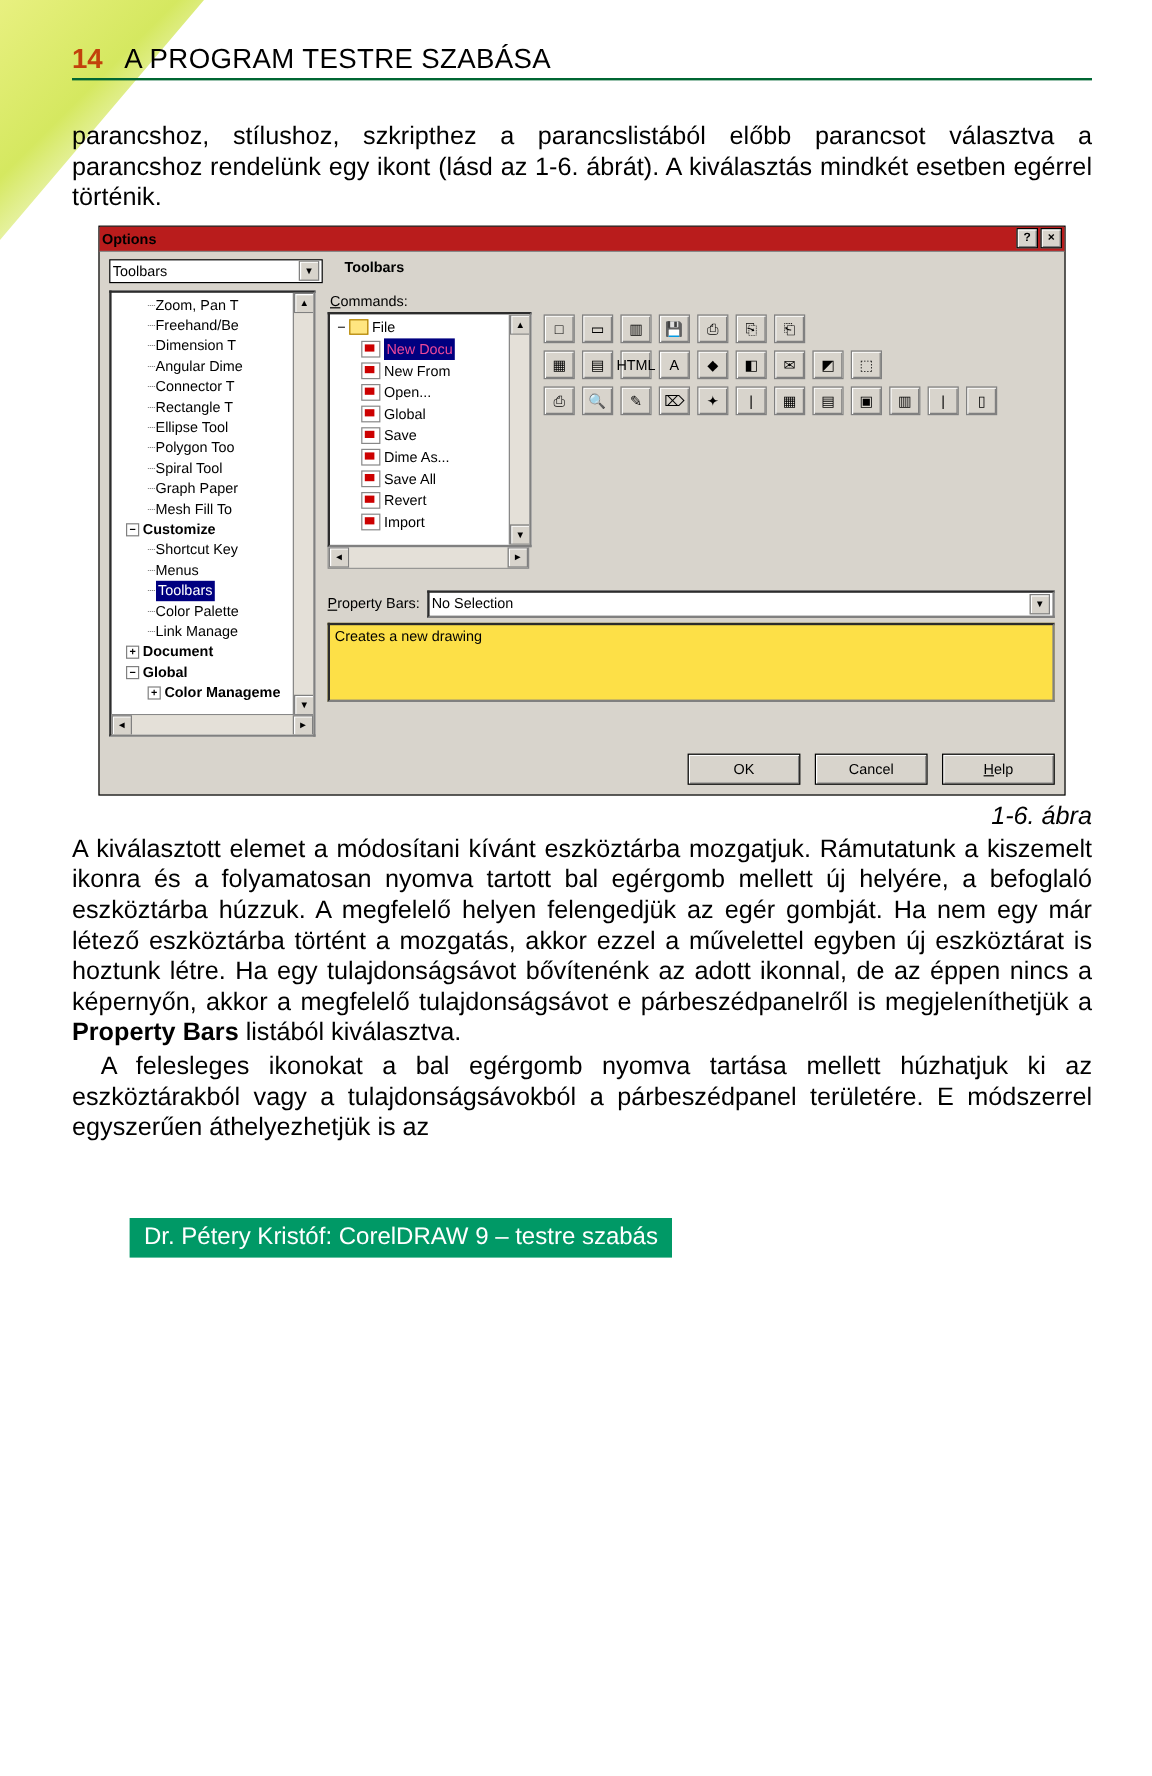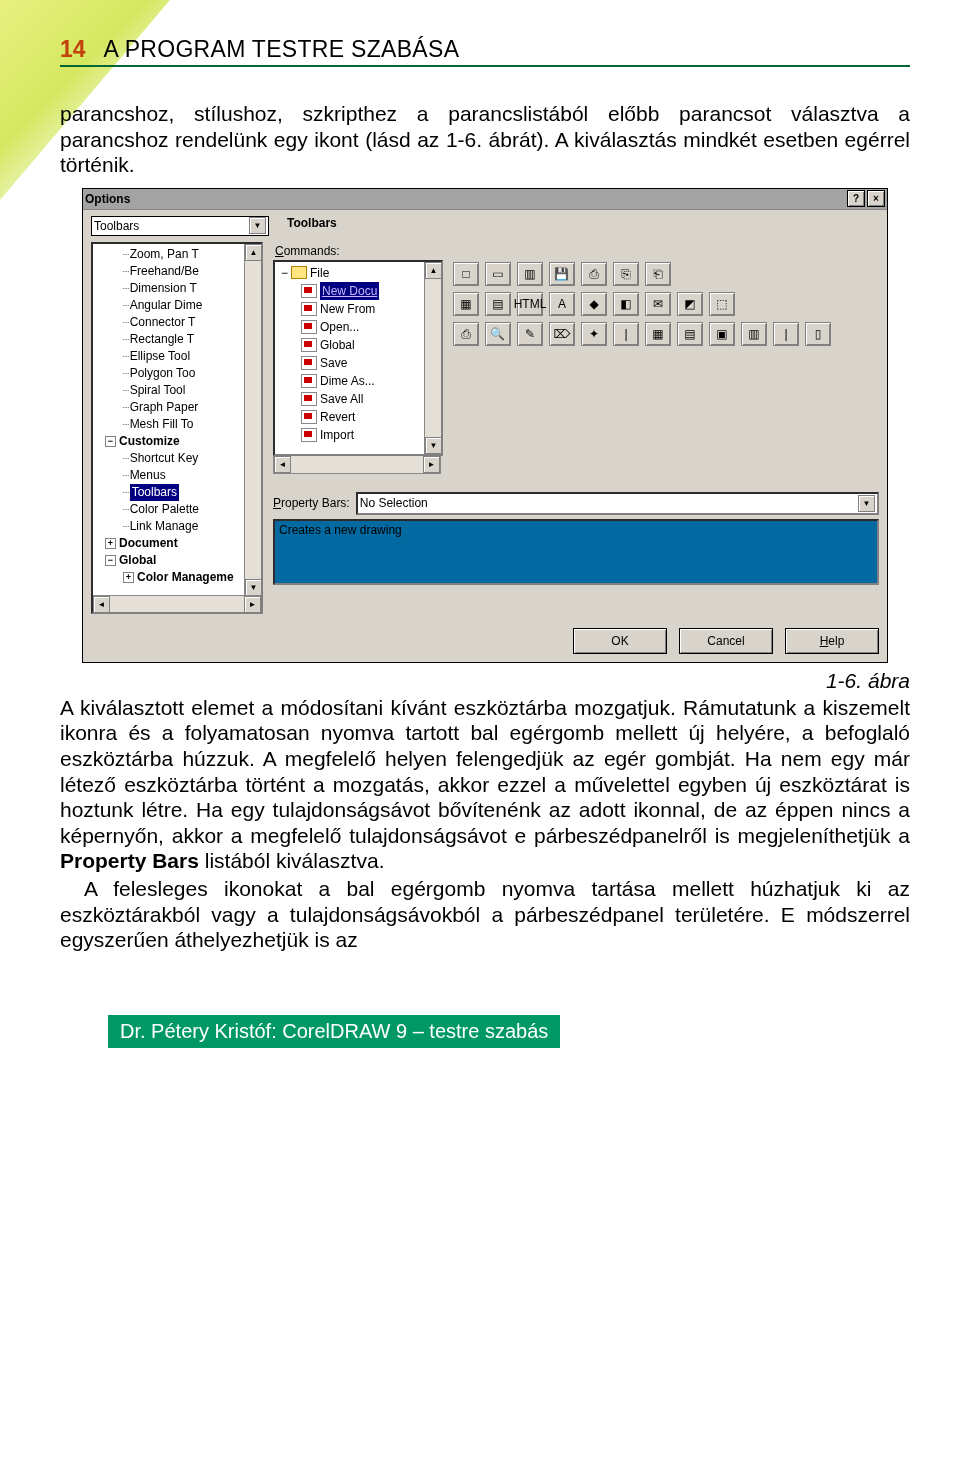--- a/index.html
+++ b/index.html
@@ -61,21 +61,21 @@
   .shot {
     margin: 10px auto 2px auto;
     width: 804px;
     background: #d8d4cc;
     border: 1px solid #000;
     font-family: Tahoma, "MS Sans Serif", sans-serif;
     font-size: 12px;
     color: #000;
   }
   .shot .titlebar {
-    background: #a3a3a3;
+    background: #b91c1c;
     height: 18px;
     display: flex;
     align-items: center;
     border-bottom: 1px solid #888;
     padding: 1px 2px;
     font-weight: bold;
   }
   .titlebar .spacer { flex: 1; }
   .winbtn {
     width: 16px; height: 15px;
@@ -192,21 +192,21 @@
   }
   .cicon {
     width: 14px; height: 12px;
     border: 1px solid #888; background: #fff;
     display: inline-block; position: relative;
   }
   .cicon::after {
     content:""; position:absolute; left:2px; top:2px; width:8px; height:6px;
     background: linear-gradient(#c00,#c00);
   }
-  .cmdtree .sel { background:#000080; color:#c4b5fd; padding:0 2px;text-decoration:underline; }
+  .cmdtree .sel { background:#000080; color:#ec4899; padding:0 2px; }
 
   .icon-grid {
     flex: 1;
     border: 0;
     padding-top: 2px;
   }
   .icon-grid .gridrow {
     display: flex; gap: 6px; margin-bottom: 6px;
   }
   .ig {
@@ -236,21 +236,21 @@
     display: flex; align-items: center;
     padding: 0 2px;
   }
   .propcombo .arrow {
     width: 15px; height: 15px; background:#d8d4cc;
     border:1px solid #808080; box-shadow: inset 1px 1px 0 #fff;
     margin-left:auto; font-size:8px;
     display:flex; align-items:center; justify-content:center;
   }
   .desc {
-    background:#0369a1; border:2px inset #808080;
+    background:#fde047; border:2px inset #808080;
     height: 58px; margin-top:4px; padding:2px 4px;
     font-size:12px;
   }
 
   .bottom-btns {
     display:flex; justify-content:flex-end; gap:12px;
     margin-top: 14px;
   }
   .btn {
     width: 92px; height: 24px;

